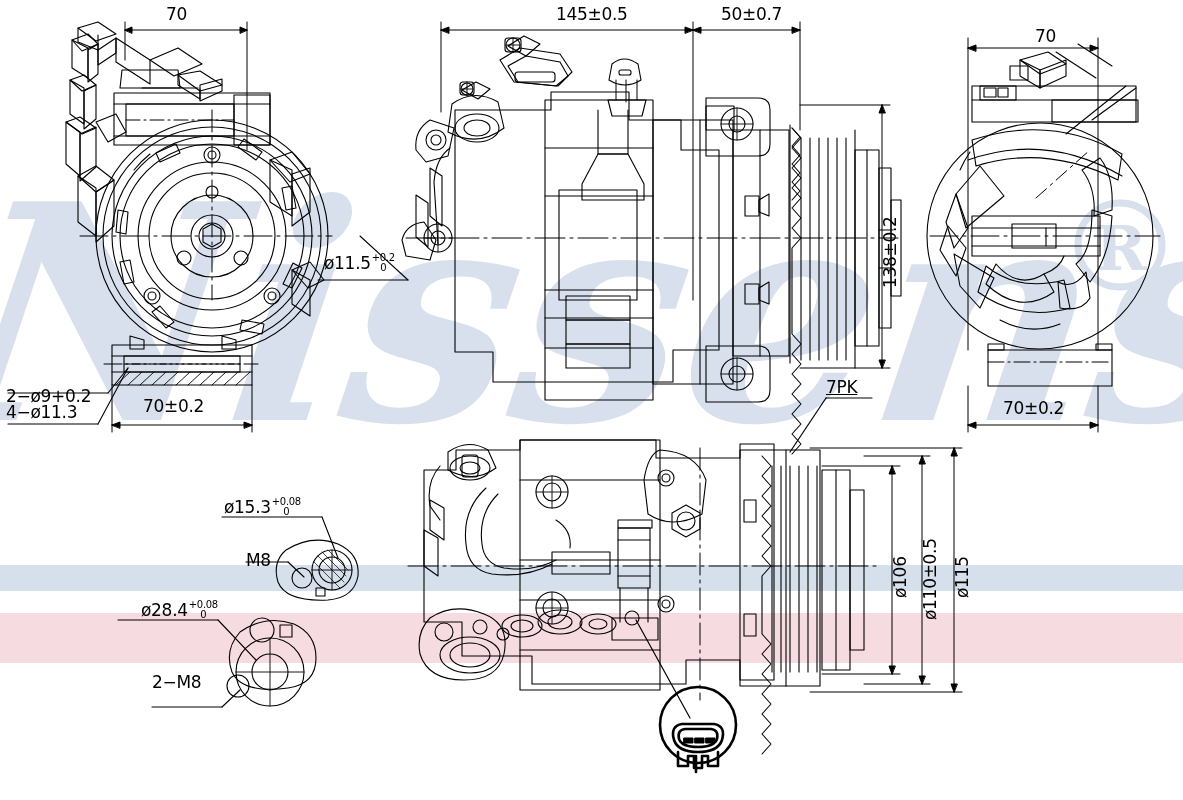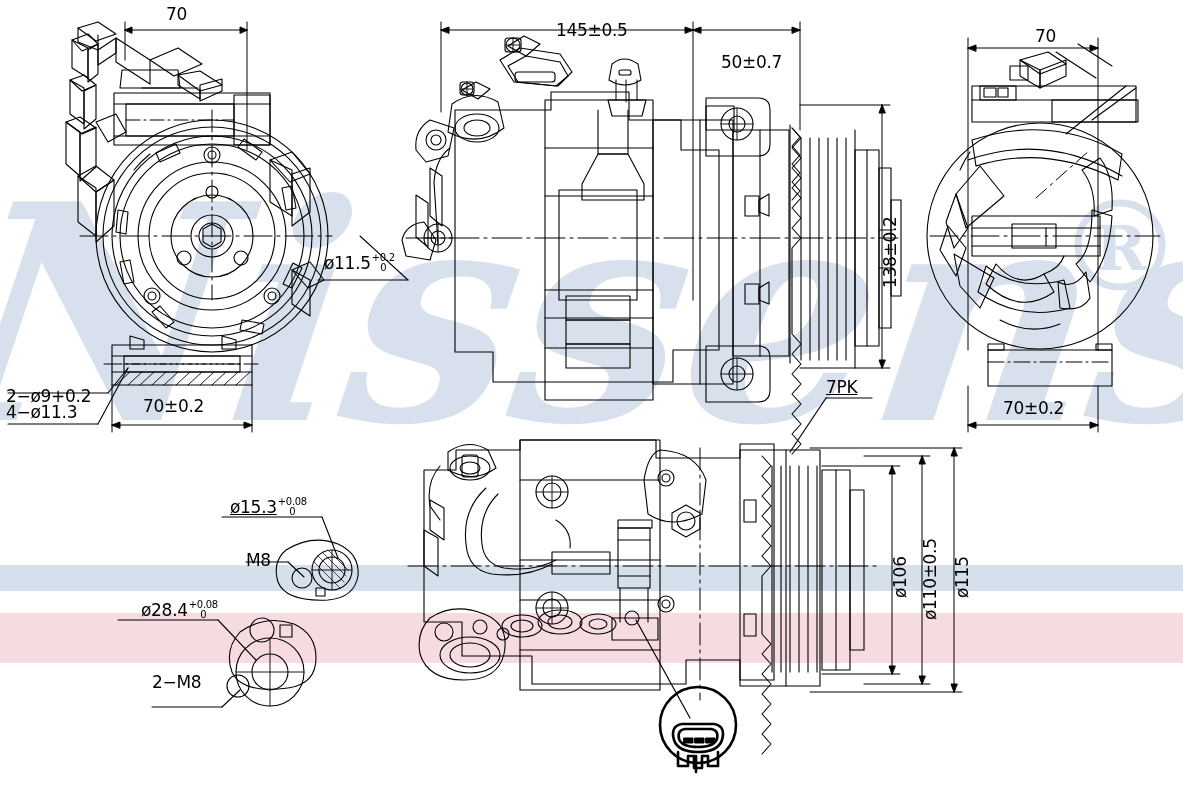--- a/index.html
+++ b/index.html
@@ -557,39 +557,39 @@
   <div class="dim" style="left:143px; top:396px;">70±0.2</div>
 
   <div class="dim" style="left:6px; top:370px;margin-top:16px;">2−ø9+0.2</div>
 
   <div class="dim" style="left:6px; top:402px;">4−ø11.3</div>
 
   <div class="dim" style="left:324px; top:253px;">
     <span>ø11.5</span><span class="tol"><span>+0.2</span><span>0</span></span>
   </div>
 
-  <div class="dim" style="left:556px; top:20px;">145±0.5</div>
-
-  <div class="dim" style="left:721px; top:4px;margin-top:48px;">50±0.7</div>
+  <div class="dim" style="left:556px; top:4px;">145±0.5</div>
+
+  <div class="dim" style="left:721px; top:4px;">50±0.7</div>
 
   <div class="dim rot90" style="left:880px; top:288px;">138±0.2</div>
 
   <div class="dim" style="left:1035px; top:26px;">70</div>
 
   <div class="dim" style="left:1003px; top:398px;">70±0.2</div>
 
   <div class="dim" style="left:826px; top:377px;text-decoration:underline;">7PK</div>
 
   <div class="dim rot90" style="left:890px; top:598px;">ø106</div>
 
   <div class="dim rot90" style="left:920px; top:620px;">ø110±0.5</div>
 
   <div class="dim rot90" style="left:952px; top:598px;">ø115</div>
 
-  <div class="dim" style="left:230px; top:497px;text-decoration:underline;">
+  <div class="dim" style="left:224px; top:497px;">
     <span>ø15.3</span><span class="tol"><span>+0.08</span><span>0</span></span>
   </div>
 
   <div class="dim" style="left:246px; top:550px;">M8</div>
 
   <div class="dim" style="left:118px; top:600px;margin-left:23px;">
     <span>ø28.4</span><span class="tol"><span>+0.08</span><span>0</span></span>
   </div>
 
   <div class="dim" style="left:152px; top:672px;">2−M8</div>

